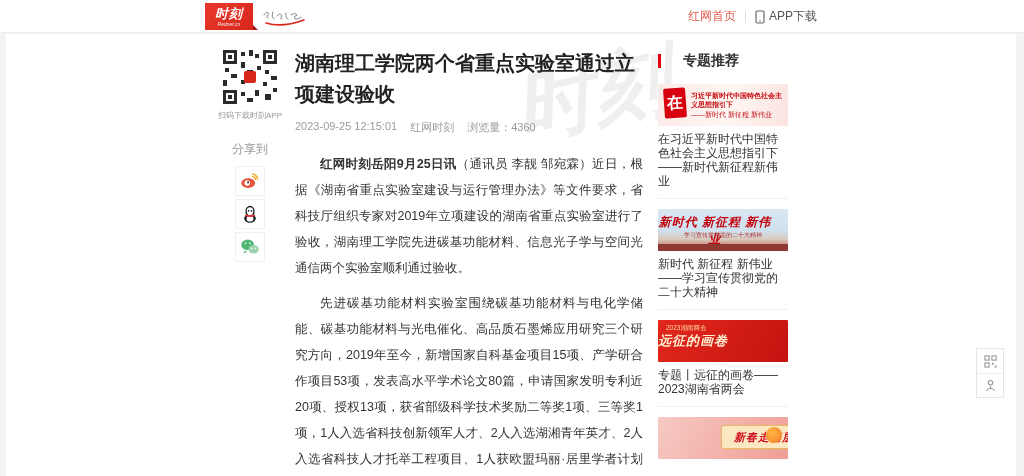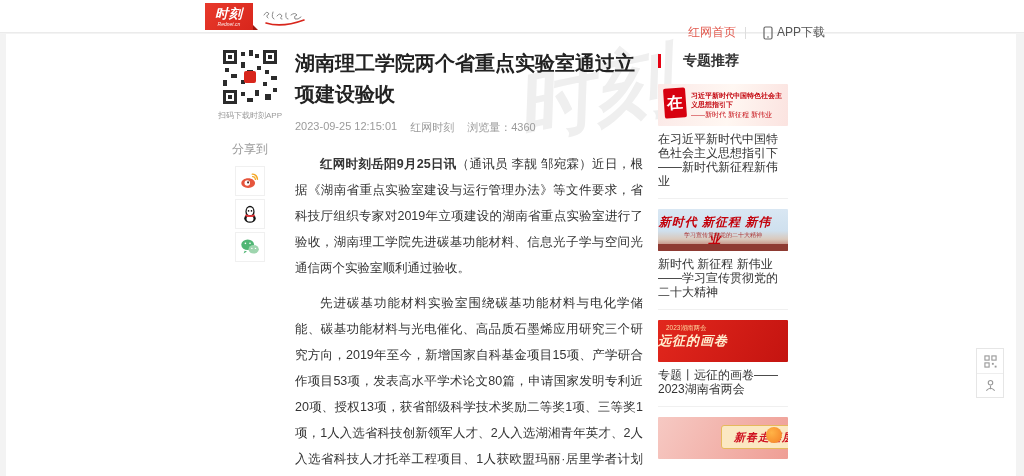--- a/index.html
+++ b/index.html
@@ -7,24 +7,24 @@
   body { font-family:"Liberation Sans","DejaVu Sans",sans-serif; background:#f3f3f3; }
   .page { position:relative; width:1024px; height:476px; overflow:hidden; background:#f3f3f3; }
 
   
   .header { position:absolute; top:0; left:0; width:1024px; height:33px; background:#fff; border-bottom:1px solid #ebebeb; z-index:5; }
   .logo { position:absolute; left:205px; top:3px; width:48px; height:27px; background:linear-gradient(135deg,#e8392b,#d8261c); color:#fff; text-align:center; line-height:1; padding-top:4px; }
   .logo:after { content:""; position:absolute; right:-5px; bottom:0; border-style:solid; border-width:5px 0 0 5px; border-color:transparent transparent transparent #9e1710; }
   .logo-title { display:block; font-size:13px; font-weight:bold; font-style:italic; letter-spacing:1px; }
   .logo-sub { display:block; font-size:5px; font-style:italic; opacity:.9; margin-top:2px; }
   .slogan { position:absolute; left:260px; top:6px; }
-  .header-right { position:absolute; left:688px; top:16px; height:33px; display:flex; align-items:center; gap:9px; }
+  .header-right { position:absolute; left:688px; top:0; height:33px; display:flex; align-items:center; gap:9px; }
   .link-home { font-size:12px; color:#e25b50; cursor:pointer; }
   .hdr-divider { width:1px; height:12px; background:#ddd; }
-  .link-app { font-size:12px; color:#555; cursor:pointer; display:flex; align-items:center; gap:4px;margin-left:8px; }
+  .link-app { font-size:12px; color:#555; cursor:pointer; display:flex; align-items:center; gap:4px; }
 
   
   .card { position:absolute; left:6px; top:34px; width:1010px; height:460px; background:#fff; }
 
   
   .share-col { position:absolute; left:203px; top:0; width:82px; padding-top:14px; text-align:center; }
   .qr-box { width:58px; height:58px; margin:0 auto; display:block; }
   .qr-caption { font-size:8px; color:#999; margin-top:4px; white-space:nowrap; }
   .share-label { font-size:12px; color:#999; margin-top:20px; }
   .share-icons { margin-top:8px; display:flex; flex-direction:column; align-items:center; gap:3px; }

